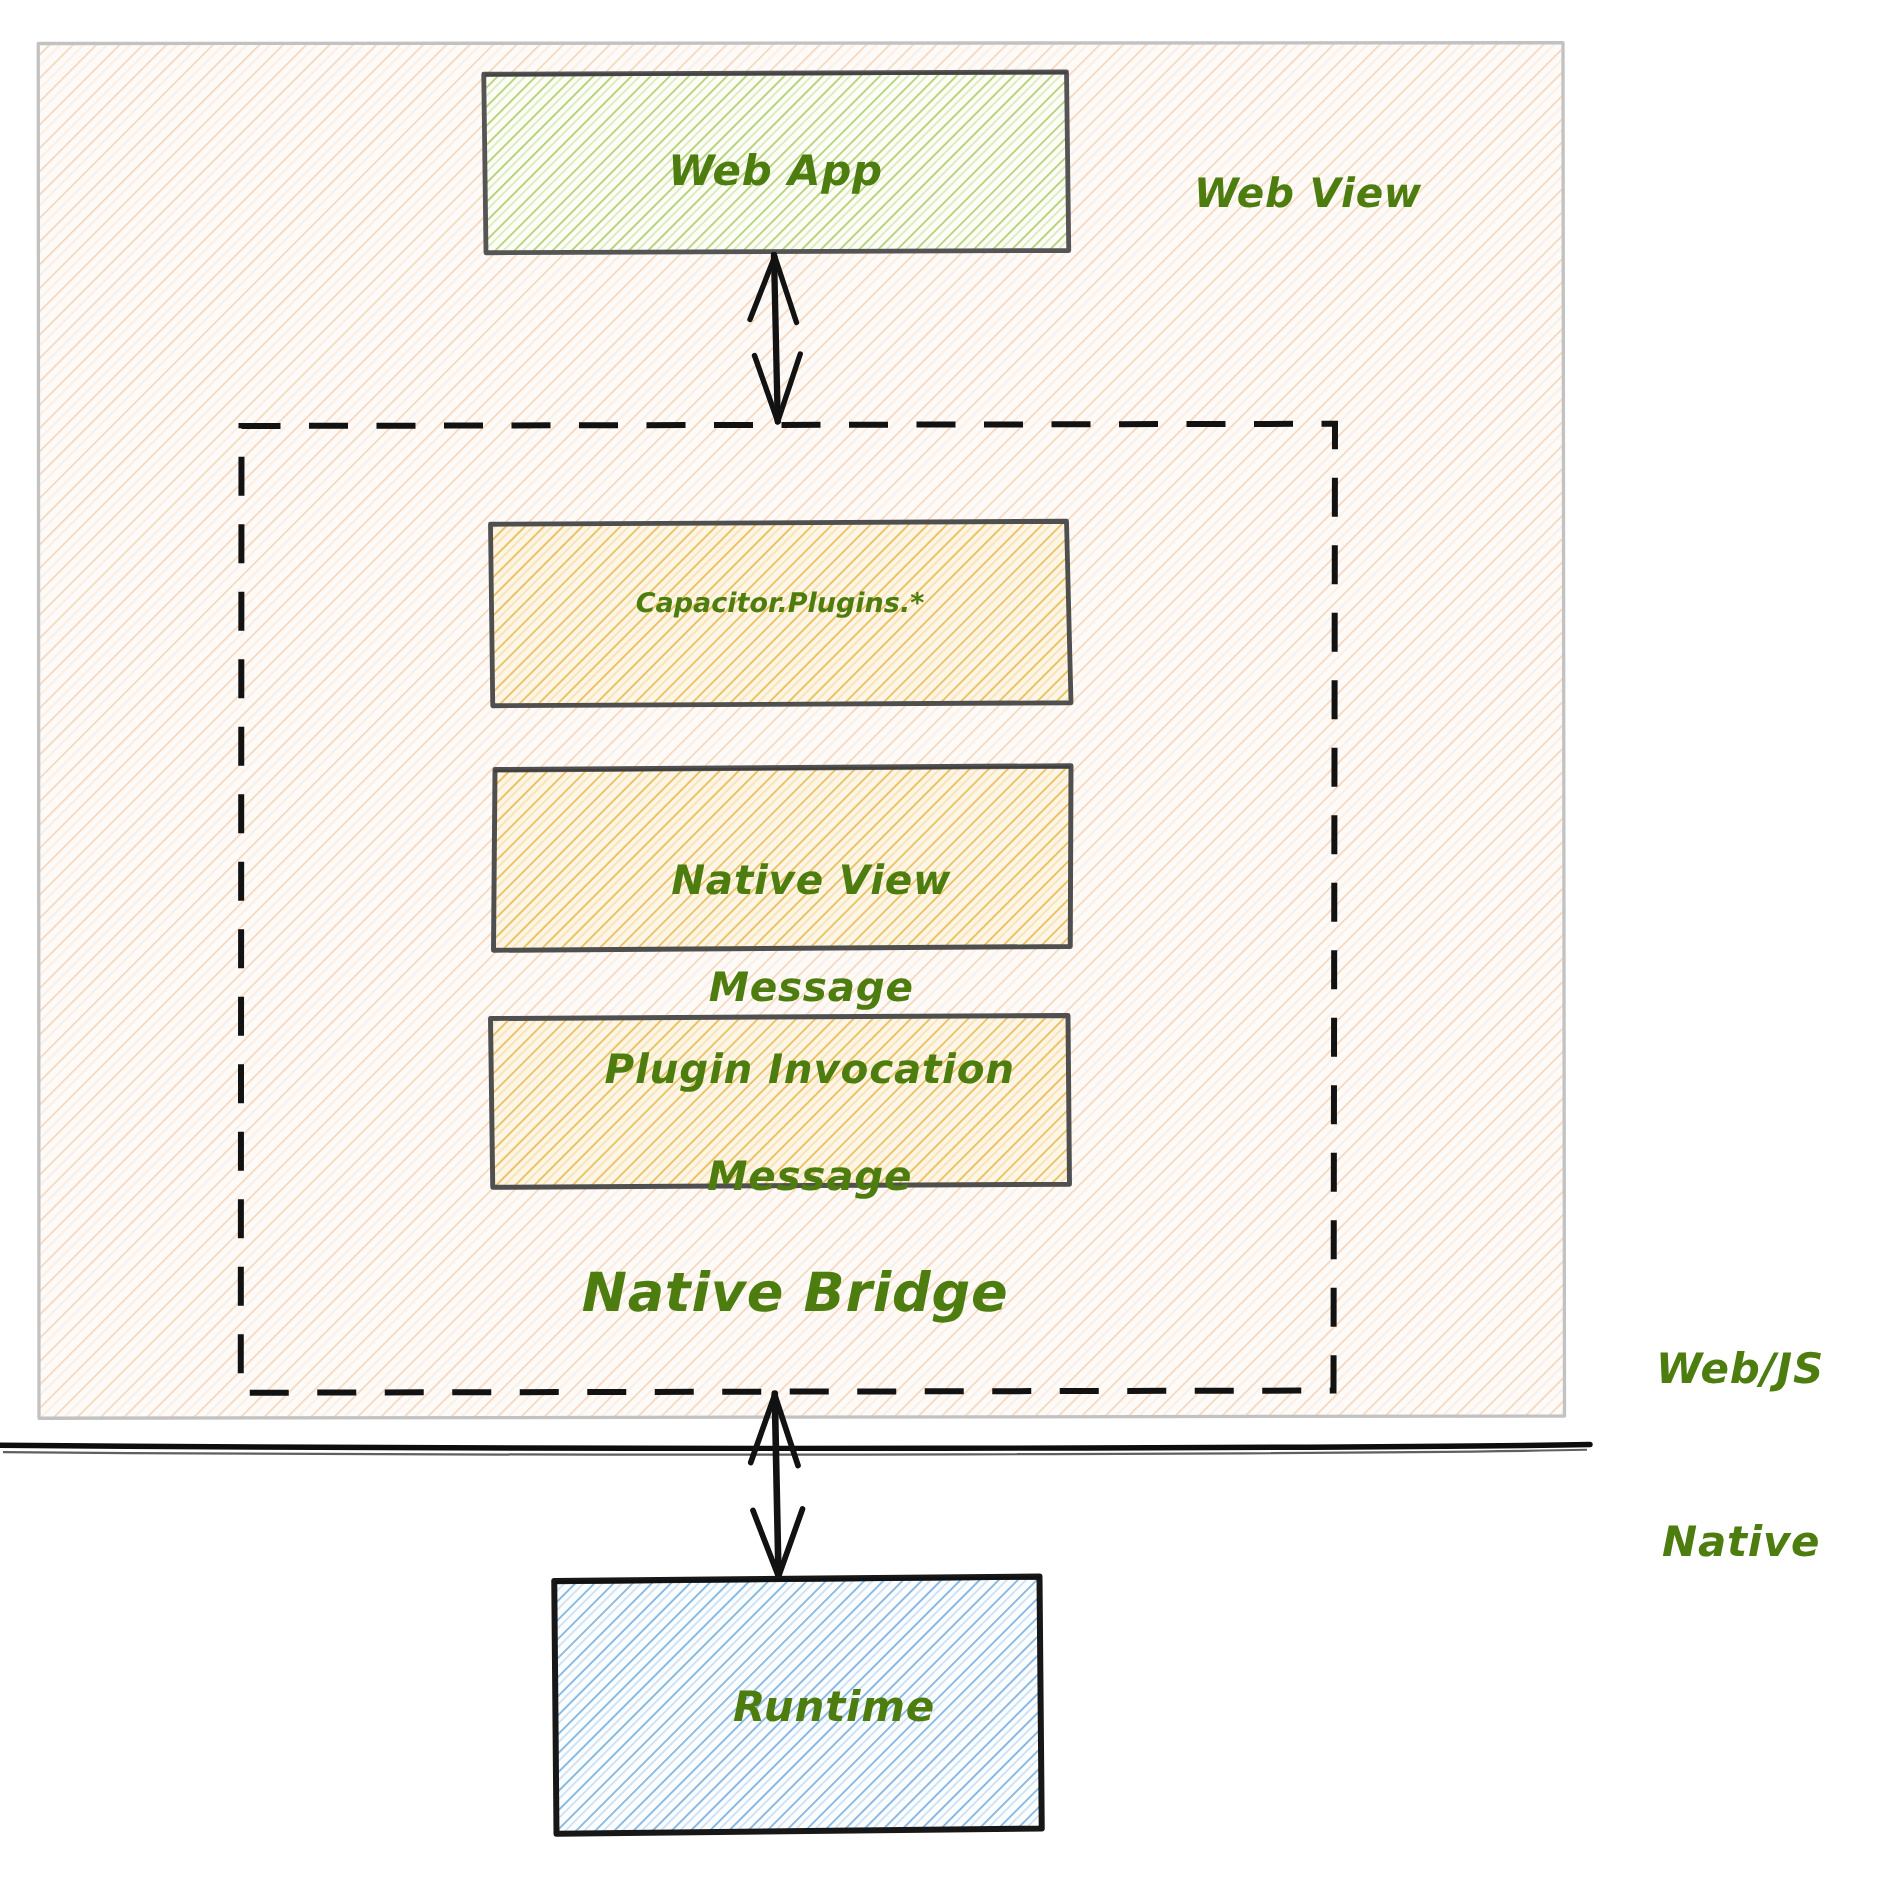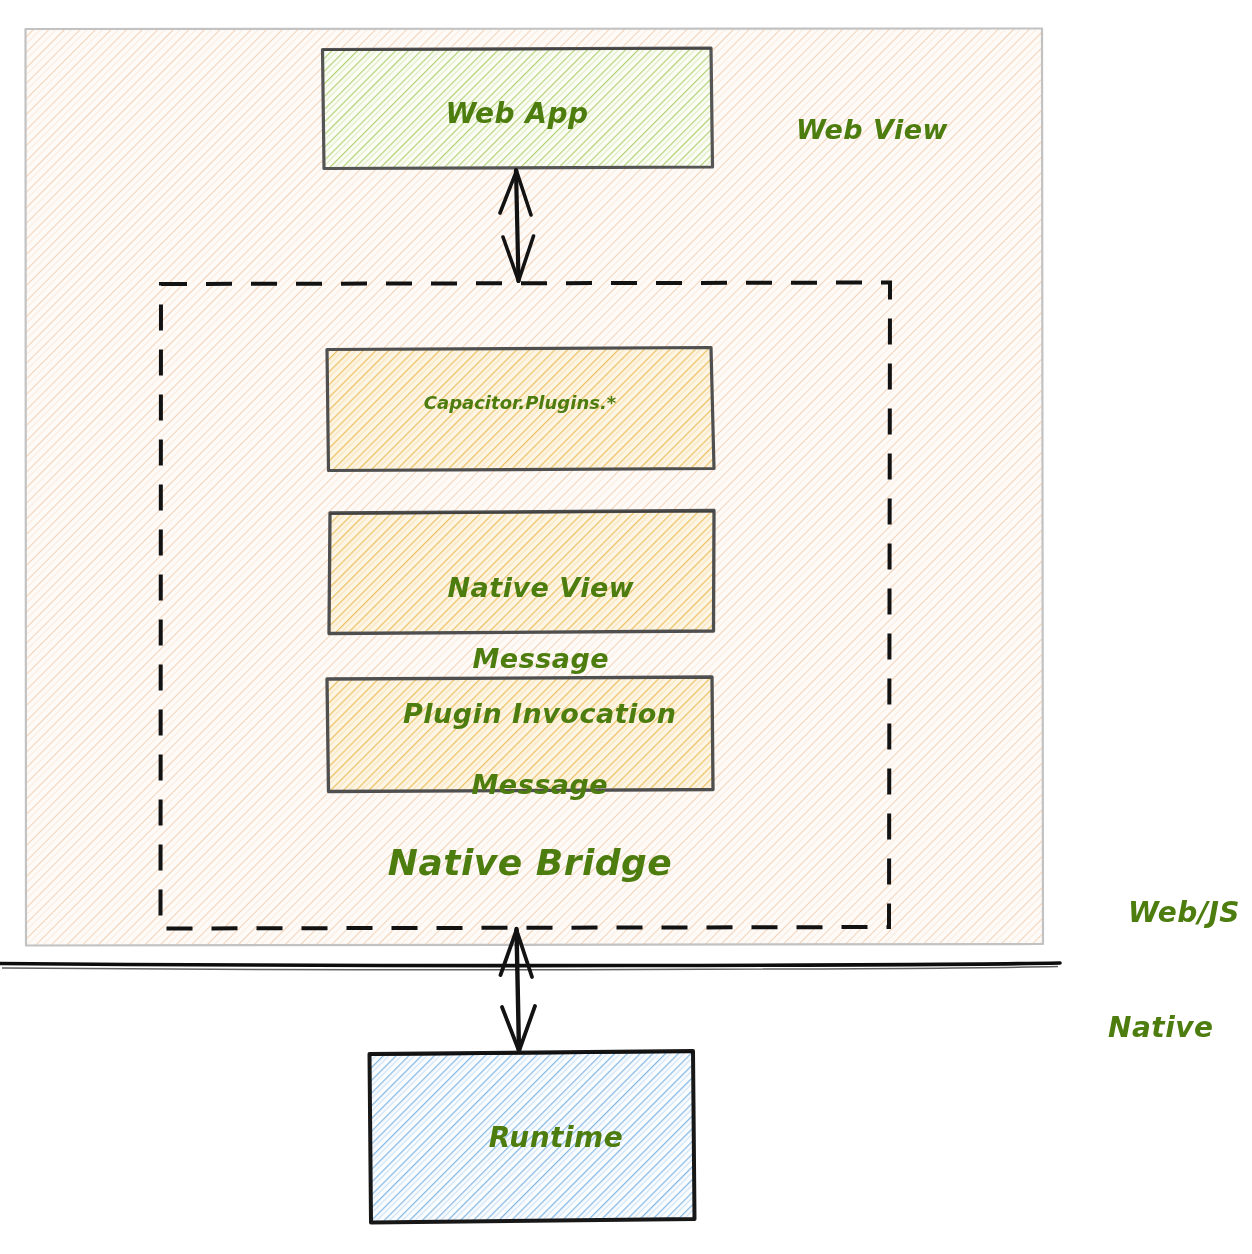--- a/index.html
+++ b/index.html
@@ -138,19 +138,19 @@
     <span>Message</span>
   </div>
 
   <div class="hand-label" style="left:327px; top:660px; width:386px; font-size:27px;">
     <span>Plugin Invocation</span><br>
     <span>Message</span>
   </div>
 
   <div class="hand-label" style="left:330px; top:839px; width:400px; font-size:36px;">Native Bridge</div>
 
-  <div class="hand-label" style="left:1080px; top:895px; width:160px; font-size:28px; text-align:right;">Web/JS</div>
+  <div class="hand-label" style="left:1080px; top:895px; width:160px; font-size:28px; text-align:center;">Web/JS</div>
 
   <div class="hand-label" style="left:1108px; top:1010px; width:160px; font-size:28px; text-align:left;">Native</div>
 
   <div class="hand-label" style="left:370px; top:1120px; width:372px; font-size:28px;">Runtime</div>
 
 </div>
 
 </body></html>

